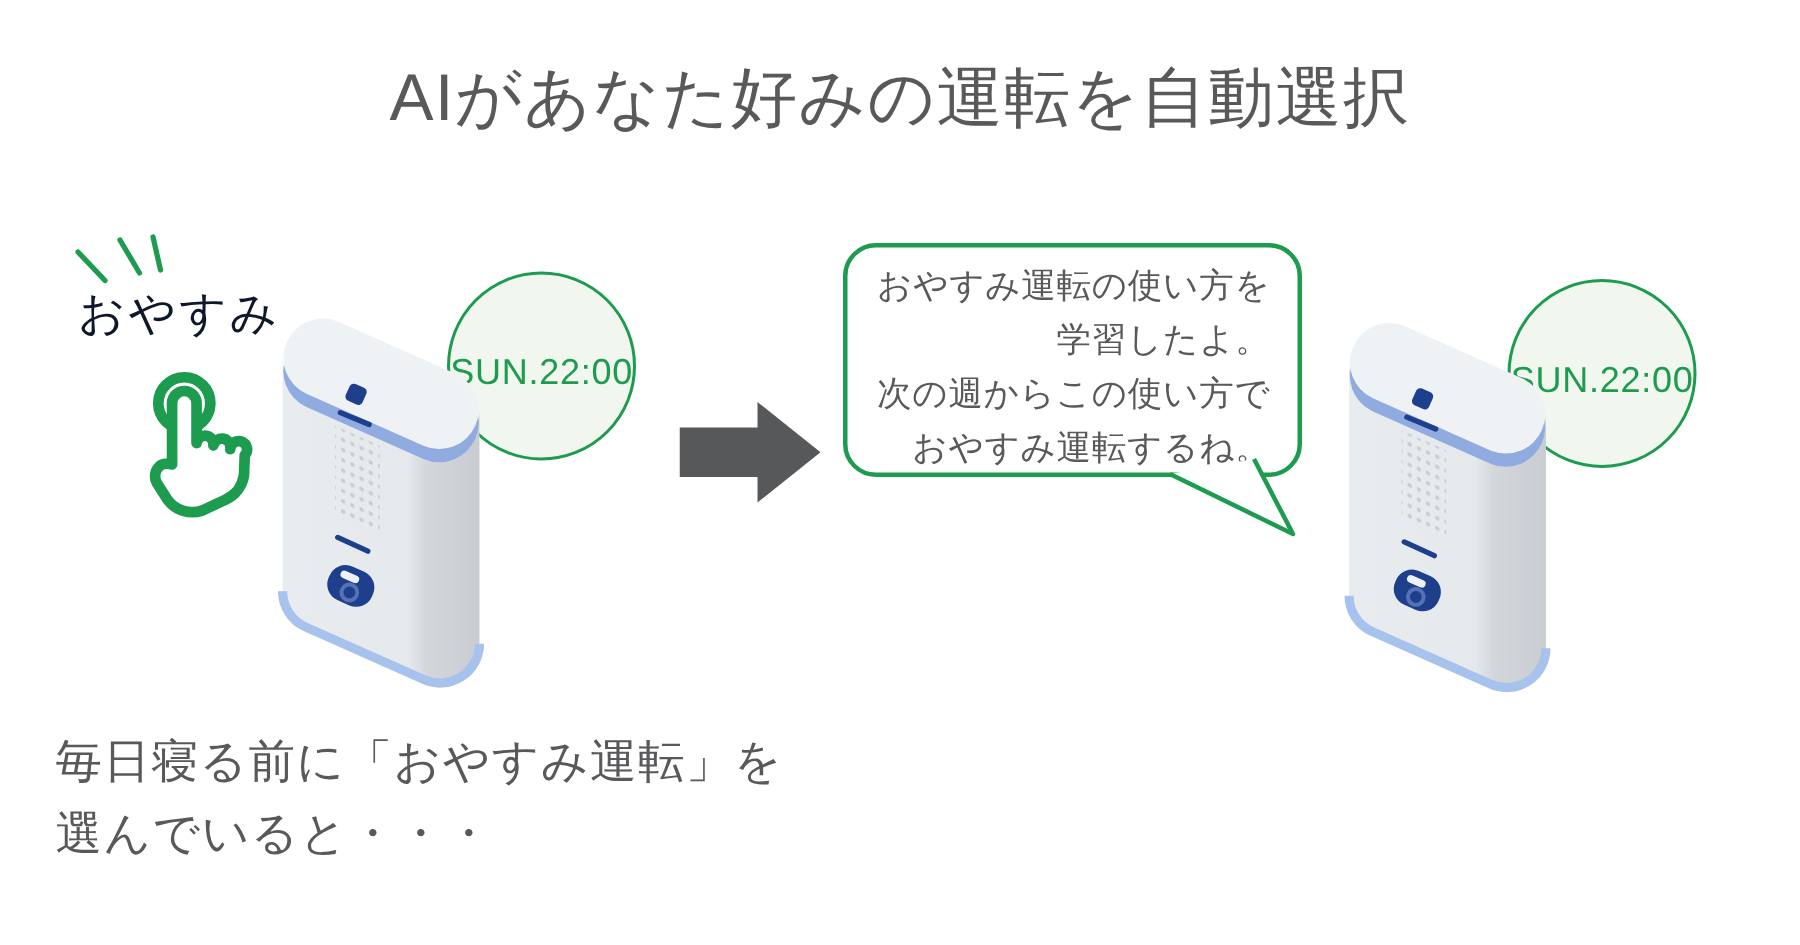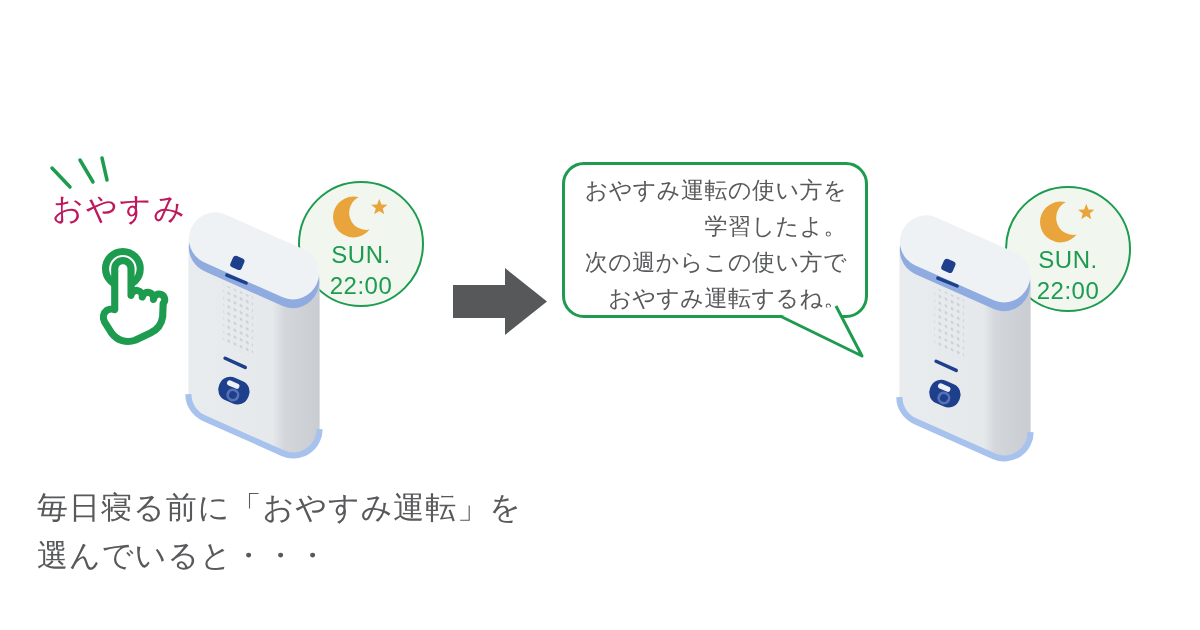--- a/index.html
+++ b/index.html
@@ -4,31 +4,31 @@
 <style>
   html,body{margin:0;padding:0;background:#fff;}
   body{font-family:"Liberation Sans","DejaVu Sans",sans-serif;}
   .canvas{position:relative;width:1200px;height:630px;background:#ffffff;overflow:hidden;}
   .abs{position:absolute;}
   .page-title{
     left:0;top:36px;width:1200px;text-align:center;
     font-size:44px;font-weight:500;color:#58595b;letter-spacing:1px;
   }
   .tap-label{
-    left:52px;top:188px;font-size:31px;font-weight:500;color:#be185d;letter-spacing:2px;
+    left:52px;top:188px;font-size:31px;font-weight:500;color:#0f172a;letter-spacing:2px;
   }
   .caption{
     font-size:31px;color:#58595b;line-height:1.55;letter-spacing:1px;white-space:pre-line;margin-left:15px;
   }
   .caption-left{left:22px;top:484px;width:520px;text-align:left;}
   .caption-right{left:741px;top:484px;width:460px;text-align:center;}
   .badge{
     width:126px;height:126px;border-radius:50%;
     background:#f1f6ef;border:2.5px solid #1d9b4f;box-sizing:border-box;
-    display:flex;flex-direction:column;align-items:center;padding-top:11px;
+    display:flex;align-items:center;padding-top:11px;
   }
   .badge-moon{width:58px;height:46px;}
   .badge-day,.badge-time{color:#1d9b4f;font-size:24px;line-height:1.28;letter-spacing:0.5px;}
   .device{width:140px;height:265px;}
   .bubble{
     left:562px;top:162px;width:306px;height:156px;box-sizing:border-box;
     background:#fff;border:3px solid #1d9b4f;border-radius:22px;
     padding:8px 18px;font-size:23px;line-height:1.56;color:#58595b;
     white-space:pre-line;letter-spacing:0.5px;z-index:3;text-align:right;
   }
@@ -66,20 +66,21 @@
     </symbol>
     <symbol id="moonstar" viewBox="0 0 54 42">
       <path fill="#e9a43c" d="M24.92 2.65 A19 19 0 1 0 34.94 32.73 A16 16 0 0 1 24.92 2.65 Z"></path>
       <path fill="#e9a43c" transform="translate(44,12)" d="M0 -8 L2 -2.75 L7.6 -2.5 L3.23 1.05 L4.7 6.5 L0 3.4 L-4.7 6.5 L-3.23 1.05 L-7.6 -2.5 L-2 -2.75 Z"></path>
     </symbol>
   </defs>
 </svg>
 
 <div class="canvas">
 
+  <div class="abs page-title">AIがあなた好みの運転を自動選択</div>
 
   <svg class="abs" style="left:42px;top:150px;" width="75" height="45" viewBox="0 0 75 45">
     <g stroke="#1d9b4f" stroke-width="3.5" stroke-linecap="round">
       <line x1="10" y1="18" x2="28" y2="37"></line>
       <line x1="38" y1="10" x2="51" y2="32"></line>
       <line x1="60" y1="8" x2="65" y2="30"></line>
     </g>
   </svg>
 
   <div class="abs tap-label">おやすみ</div>

